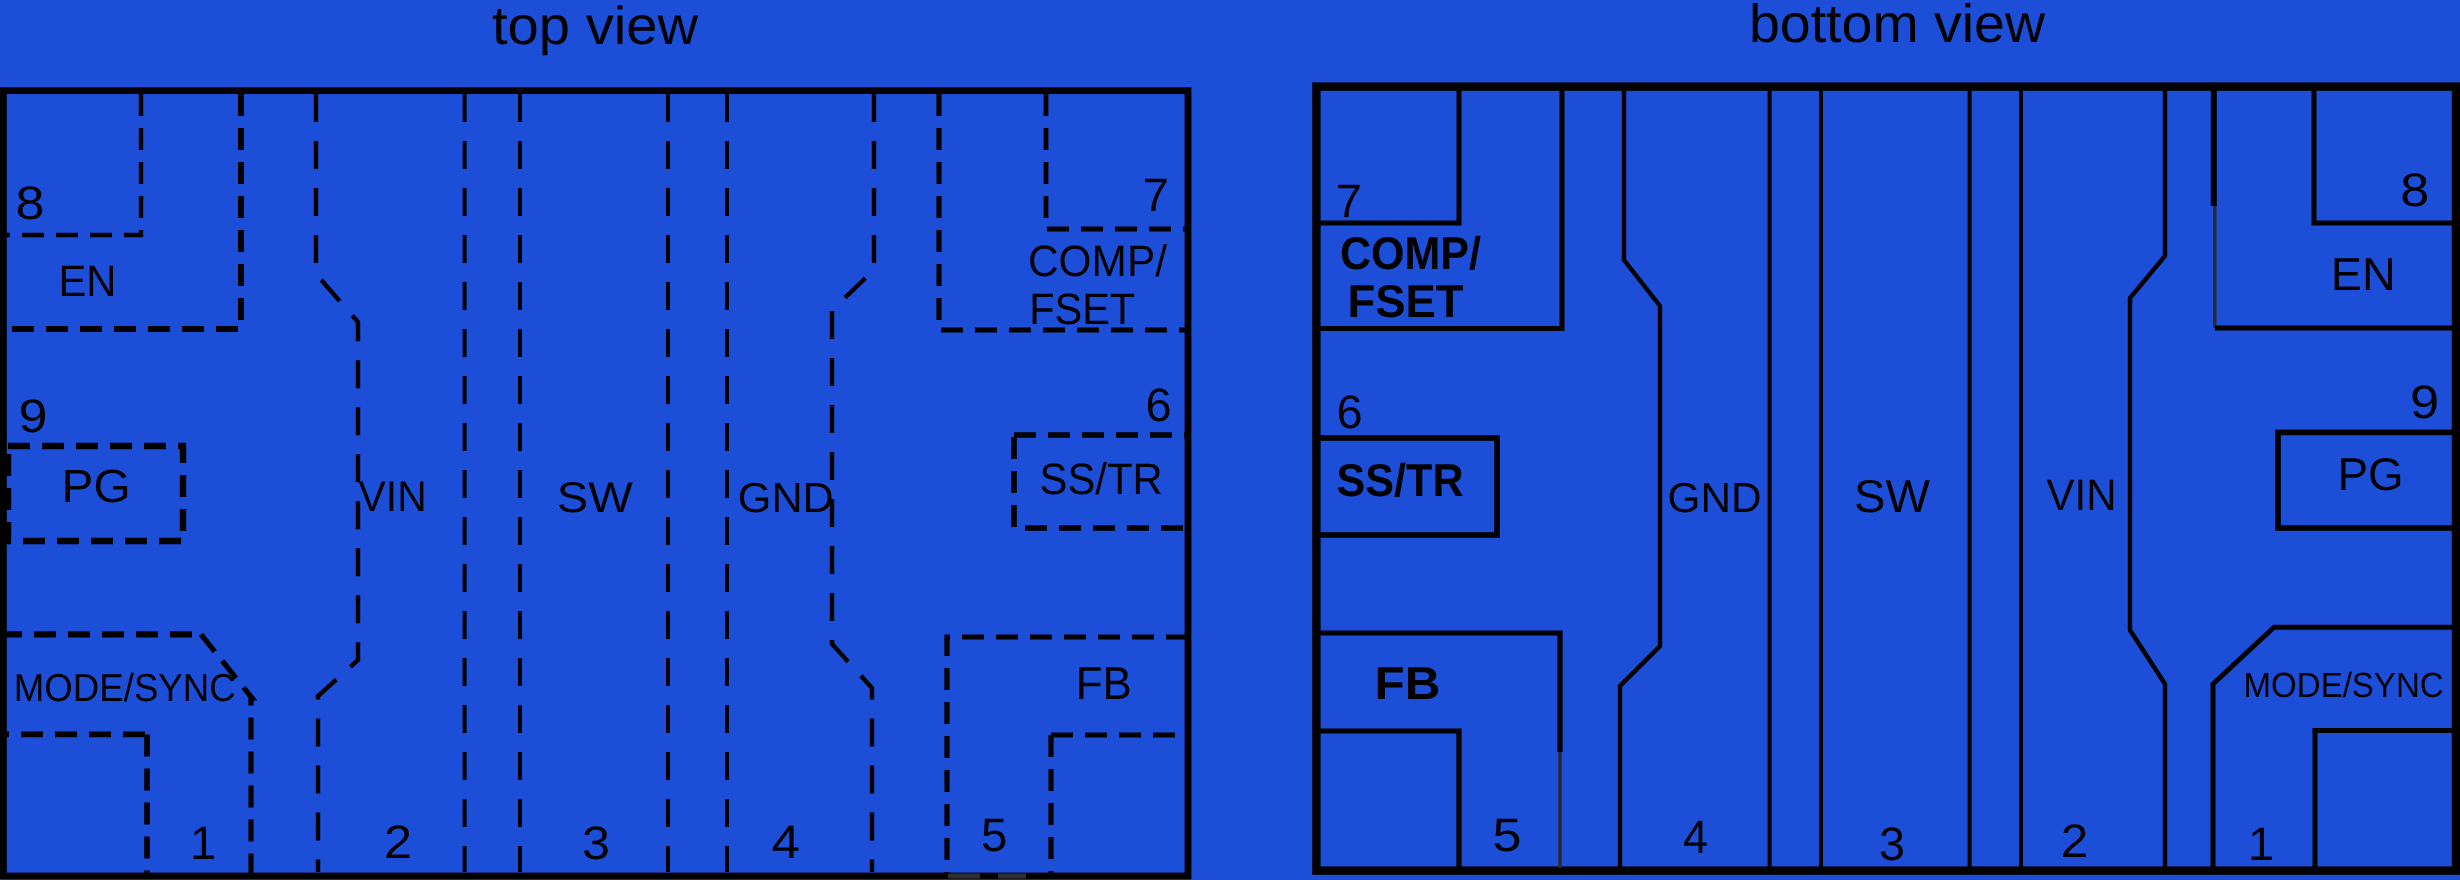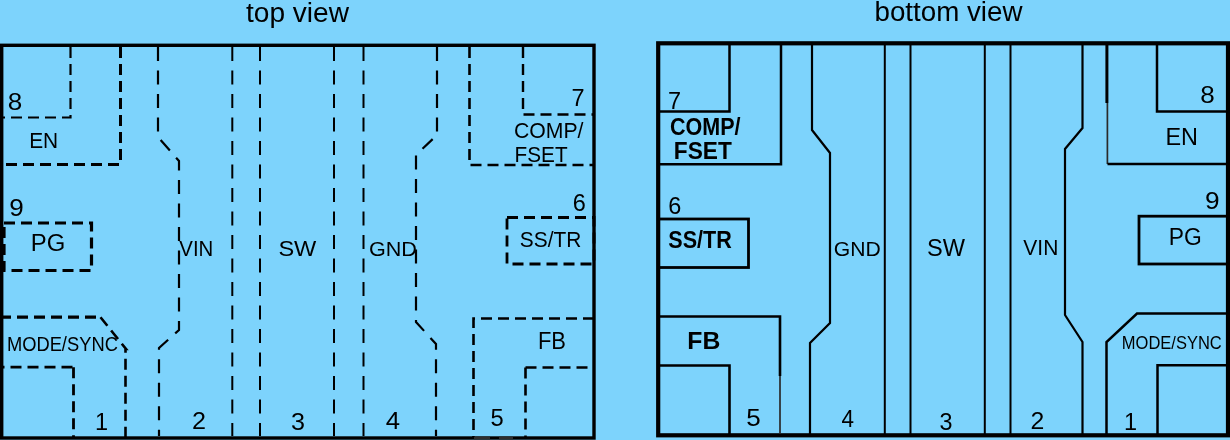--- a/index.html
+++ b/index.html
@@ -1,16 +1,16 @@
 <!DOCTYPE html>
 <html><head>
 <meta charset="utf-8">
 <style>
 html,body{margin:0;padding:0;background:#fff;}
-#wrap{position:relative;width:1230px;height:440px;background:#7dd3fc;overflow:hidden;text-decoration:underline;}
+#wrap{position:relative;width:1230px;height:440px;background:#1d4ed8;overflow:hidden;text-decoration:underline;}
 svg{position:absolute;left:0;top:0;}
 text{font-family:"Liberation Sans",sans-serif;fill:#000;}
 .b{font-weight:bold;}
 </style>
 </head>
 <body>
 <div id="wrap">
 <svg width="1230" height="440" viewBox="0 0 1230 440">
 <g stroke="#000" fill="none">
 

